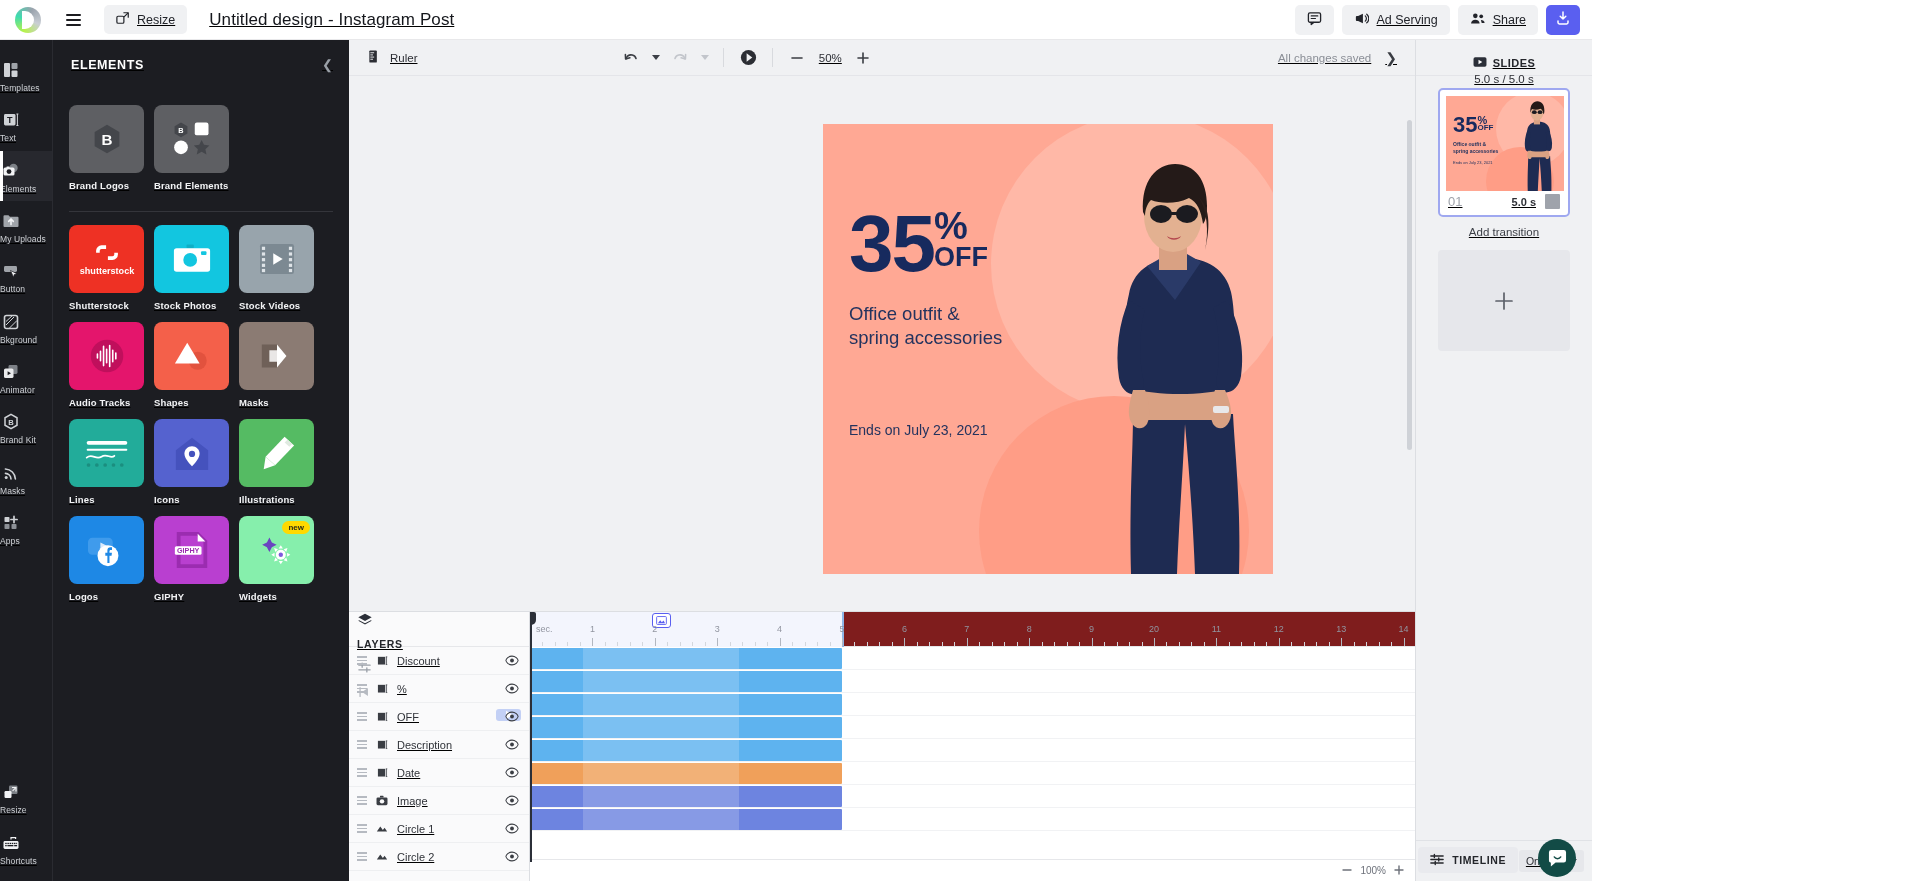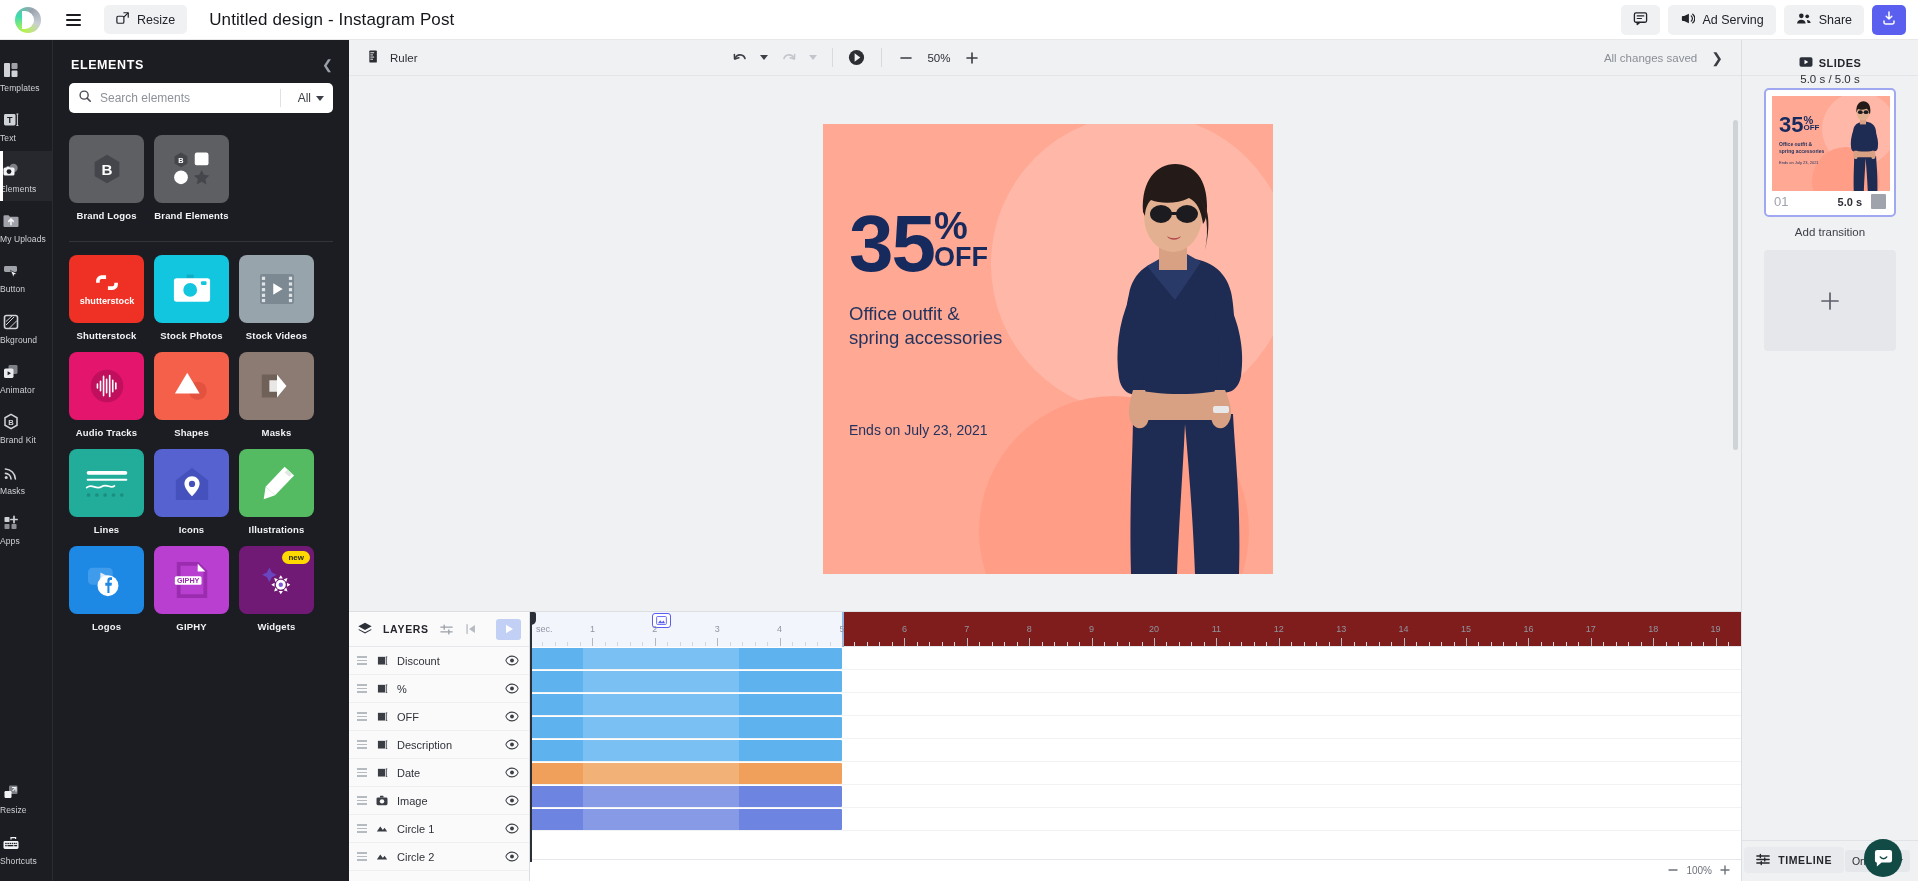--- a/index.html
+++ b/index.html
@@ -2,21 +2,21 @@
 <html><head>
 <meta charset="utf-8">
 <style>
   * { box-sizing: border-box; margin: 0; padding: 0; }
   html, body {
     width: 1918px; height: 881px;
     font-family: "Liberation Sans", sans-serif;
     overflow: hidden;
     background: #ffffff;
   }
-  .app { position: relative; width: 1918px; height: 881px; display: flex; flex-direction: column; }
+  .app { position: relative; width: 1592px; height: 881px; display: flex; flex-direction: column; text-decoration: underline; }
 
   
   .topbar {
     height: 40px; background: #ffffff; display: flex; align-items: center;
     border-bottom: 1px solid #e8e8ea; flex: 0 0 40px; position: relative; z-index: 40;
   }
   .logo { width: 56px; display: flex; align-items: center; justify-content: center; }
   .logo-ring {
     width: 26px; height: 26px; border-radius: 50%;
     background: conic-gradient(from 200deg, #b7f24a, #3ddbb0, #9aa3ad, #c9ced4, #b7f24a);
@@ -87,21 +87,21 @@
   .search-div { width: 1px; height: 18px; background: #dfe1e5; }
   .search-all { display: flex; align-items: center; gap: 5px; font-size: 12px; color: #3c3f46; cursor: pointer; padding-left: 9px; }
   .caret-dn { width: 0; height: 0; border-left: 4px solid transparent; border-right: 4px solid transparent; border-top: 5px solid #3c3f46; }
 
   .tiles { padding: 22px 16px 10px; display: flex; flex-wrap: wrap; gap: 11px 10px; overflow: hidden; }
   .tile { width: 75px; cursor: pointer; }
   .tile-box {
     width: 75px; height: 68px; border-radius: 8px; display: flex; align-items: center;
     justify-content: center; position: relative; overflow: hidden;
   }
-  .tile-lab { margin-top: 7px; font-size: 9.5px; color: #f2f3f5; text-align: center; font-weight: bold; letter-spacing: .15px; }
+  .tile-lab { margin-top: 7px; font-size: 9.5px; color: #f2f3f5; text-align: left; font-weight: bold; letter-spacing: .15px; }
   .tiles-div { width: 100%; height: 1px; background: #34353b; margin: 9px 0 2px; }
   .badge-new {
     position: absolute; top: 5px; right: 4px; background: #ffd900; color: #2b2b16; font-size: 8px;
     font-weight: bold; border-radius: 8px; padding: 2px 6px;
   }
 
   
   .canvascol { flex: 1; display: flex; flex-direction: column; min-width: 0; background: #f0f1f3; }
   .canvas-toolbar {
     height: 36px; background: #f0f1f3; display: flex; align-items: center; padding: 0 12px;
@@ -134,21 +134,21 @@
   .d-off { font-size: 27px; line-height: .9; margin-top: 3px; }
   .d-desc { margin-top: 23px; font-size: 18.5px; color: #24335e; line-height: 1.33; }
   .d-ends { position: absolute; left: 26px; top: 298px; font-size: 14px; color: #24335e; }
   .scrollv {
     position: absolute; right: 3px; top: 44px; width: 5px; height: 330px; background: #cfd2d7; border-radius: 3px;
   }
 
   
   .timeline { height: 270px; flex: 0 0 270px; background: #ffffff; display: flex; border-top: 1px solid #dcdee2; }
   .layers { width: 181px; flex: 0 0 181px; border-right: 1px solid #dcdee2; display: flex; flex-direction: column; background: #fafafb; }
-  .layers-head { height: 35px; display: flex; align-items: center; gap: 10px; padding: 0 8px; border-bottom: 1px solid #e6e7ea; }
+  .layers-head { height: 35px; display: flex; align-items: flex-start; gap: 10px; padding: 0 8px; border-bottom: 1px solid #e6e7ea; flex-direction: column; }
   .layers-title { font-size: 10.5px; font-weight: bold; letter-spacing: .7px; color: #24262b; }
   .lh-ic { color: #9aa0a8; cursor: pointer; display: flex; align-items: center; }
   .play-sm { margin-left: auto; width: 25px; height: 21px; background: #c3d0f5; border-radius: 3px; display: flex; align-items: center; justify-content: center; cursor: pointer; }
   .layer-row { height: 28px; display: flex; align-items: center; gap: 9px; padding: 0 10px 0 8px; border-bottom: 1px solid #eeeff1; }
   .grip { display: flex; flex-direction: column; gap: 2px; cursor: grab; }
   .grip i { display: block; width: 10px; height: 1.5px; background: #b6bac1; }
   .layer-type { width: 12px; display: flex; align-items: center; justify-content: center; color: #3a3d43; }
   .layer-name { font-size: 11px; color: #2f3238; flex: 1; }
   .eye { margin-left: auto; cursor: pointer; display: flex; align-items: center; }
 
@@ -415,34 +415,20 @@
           <span class="rail-label">Shortcuts</span>
         </div>
       </div>
     </div>
 
     <div class="panel">
       <div class="panel-head">
         <div class="panel-title">ELEMENTS</div>
         <div class="panel-collapse">❮</div>
       </div>
-      <div class="searchbar">
-        <span>
-          <svg width="14" height="14" viewBox="0 0 16 16">
-              <circle cx="7" cy="7" r="4.6" fill="none" stroke="#4a4d55" stroke-width="1.6"></circle>
-              <path d="M10.4 10.4L14 14" stroke="#4a4d55" stroke-width="1.8" stroke-linecap="round"></path>
-            </svg>
-        </span>
-        <input class="search-input" placeholder="Search elements" style="">
-        <div class="search-div"></div>
-        <div class="search-all">
-          <span>All</span>
-          <span class="caret-dn"></span>
-        </div>
-      </div>
 
       <div class="tiles">
 
         <div class="tile">
           <div class="tile-box" style="background:#5e5f63">
             <svg width="38" height="38" viewBox="0 0 40 40">
                 <path d="M20 5l13 7.5v15L20 35 7 27.5v-15z" fill="#44464b"></path>
                 <text x="20" y="26" font-size="16" font-family="Liberation Sans, sans-serif" font-weight="bold" fill="#fff" text-anchor="middle">B</text>
               </svg>
           </div>
@@ -590,21 +576,21 @@
             <svg width="40" height="40" viewBox="0 0 42 42">
                 <path d="M7 4h20l8 8v26H7z" fill="none" stroke="#9b2cb0" stroke-width="4"></path>
                 <path d="M27 4l8 8h-8z" fill="#fff"></path>
                 <rect x="3" y="17" width="28" height="9" rx="1.6" fill="#fff"></rect>
                 <text x="17" y="24.2" font-size="7.6" font-family="Liberation Sans, sans-serif" font-weight="bold" fill="#9b2cb0" text-anchor="middle">GIPHY</text>
               </svg>
           </div>
           <div class="tile-lab">GIPHY</div>
         </div>
         <div class="tile">
-          <div class="tile-box" style="background:#701a75">
+          <div class="tile-box" style="background:#86efac">
             <span class="badge-new">new</span>
             <svg width="42" height="40" viewBox="0 0 44 42">
                 <path d="M14 8l2.6 5 5 2.6-5 2.6-2.6 5-2.6-5-5-2.6 5-2.6z" fill="#6a45c0"></path>
                 <path d="M25 17.5l2.2.6 1.5-1.8 2.1 1.1-.3 2.3 1.8 1.5-1.1 2.1-2.3-.3-1.5 1.8-2.1-1.1.3-2.3-1.8-1.5 1.1-2.1z" fill="none"></path>
                 <g fill="#fff">
                   <circle cx="26" cy="26" r="5.2"></circle>
                   <path d="M26 16l2.2 3.4h-4.4zM26 36l-2.2-3.4h4.4zM16 26l3.4-2.2v4.4zM36 26l-3.4 2.2v-4.4zM19 19l4 1.3-2.7 2.7zM33 33l-4-1.3 2.7-2.7zM33 19l-1.3 4-2.7-2.7zM19 33l1.3-4 2.7 2.7z"></path>
                 </g>
                 <circle cx="26" cy="26" r="2.3" fill="#8159dd"></circle>
               </svg>

